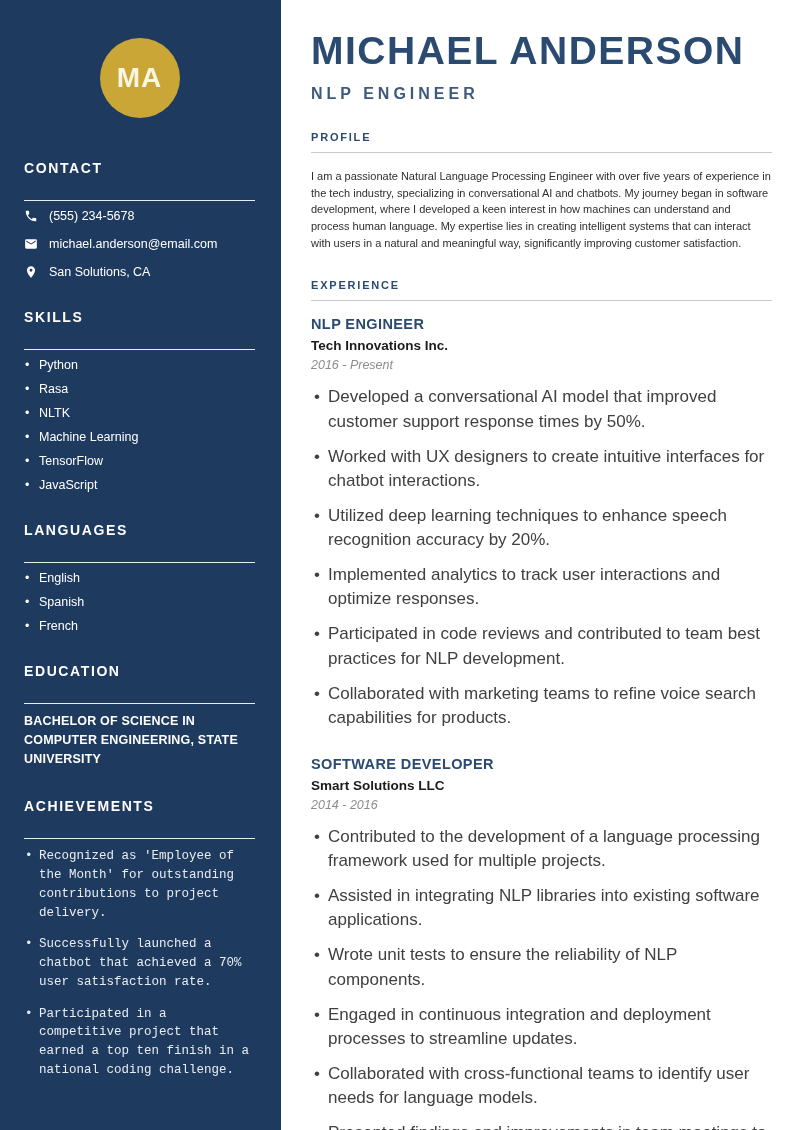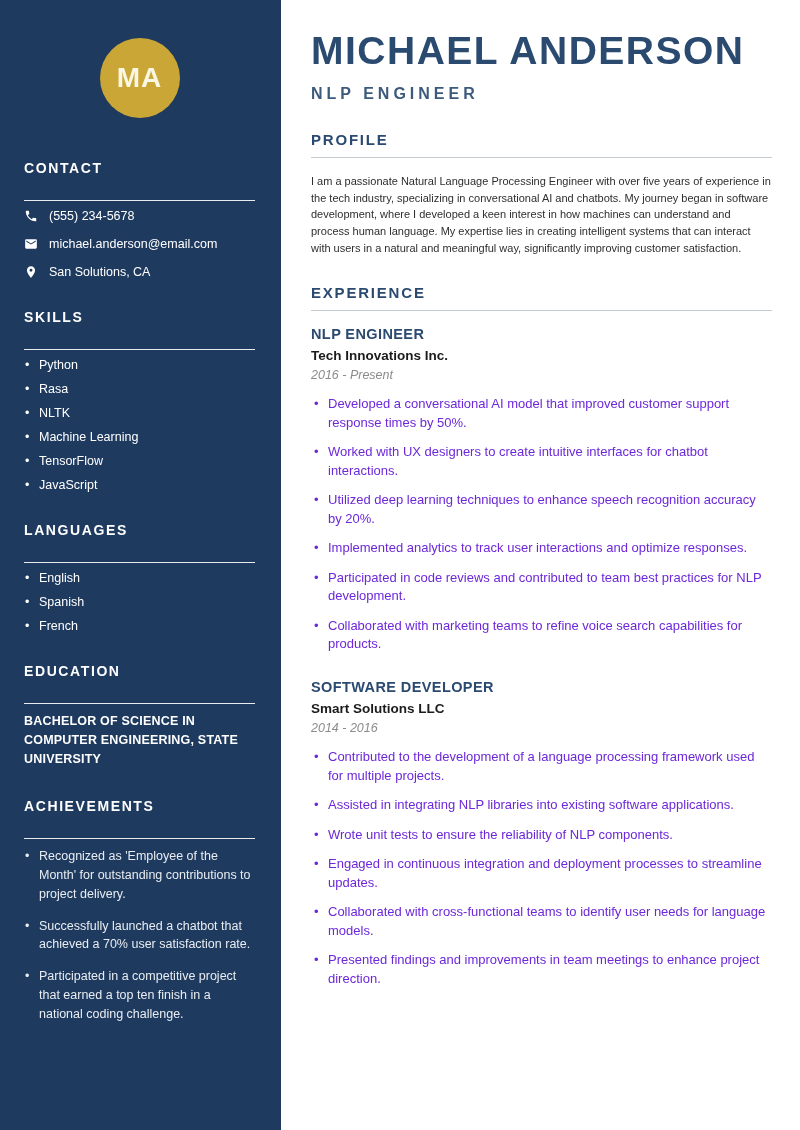--- a/index.html
+++ b/index.html
@@ -41,55 +41,55 @@
   ul.side-list { list-style:none; }
   ul.side-list li {
     position:relative; padding-left:15px;
     margin-bottom:10px; font-size:12.5px;
   }
   ul.side-list li::before { content:"•"; position:absolute; left:1px; top:0; }
   .degree {
     font-size:12.5px; font-weight:bold; line-height:1.5; letter-spacing:0.2px;
   }
   ul.ach-list li {
-    font-size:12.5px; line-height:1.5; margin-bottom:13px; color:#e9edf2;
+    font-size:12.5px; line-height:1.5; margin-bottom:13px; color:#e9edf2;font-family:Liberation Mono, monospace;
   }
   
   .main { flex:1; padding:30px 28px 30px 30px; background:#ffffff; }
   .name {
     font-size:39px; font-weight:bold; color:#2b4a70; letter-spacing:1.5px;
     line-height:1.1;
   }
   .job-title {
     font-size:16px; font-weight:bold; color:#3d5a7c;
     letter-spacing:4px; margin-top:12px;
   }
   .section { margin-top:28px; }
   .section-heading {
-    font-size:15px; font-weight:bold; color:#2b4a70; letter-spacing:1.8px;
+    font-size:11px; font-weight:bold; color:#2b4a70; letter-spacing:1.8px;
     padding-bottom:9px; margin-bottom:15px;
     border-bottom:1px solid #c6cbd2;
   }
   .profile-text {
     font-size:11px; color:#2e2e2e; line-height:1.52;
   }
   .job { margin-bottom:26px; }
   .job-role {
     font-size:14.5px; font-weight:bold; color:#2b4a70; letter-spacing:0.4px;
   }
   .job-company {
     font-size:13.5px; font-weight:bold; color:#1b1b1b; margin-top:6px;
   }
   .job-dates {
     font-size:12.5px; font-style:italic; color:#8c8c8c; margin-top:5px;
   }
   ul.job-bullets { list-style:none; margin-top:13px; }
   ul.job-bullets li {
     position:relative; padding-left:17px;
-    margin-bottom:11px; font-size:13px; color:#6d28d9; line-height:1.42;
+    margin-bottom:11px; font-size:17px; color:#404040; line-height:1.42;
   }
   ul.job-bullets li::before { content:"•"; position:absolute; left:3px; top:0; }
 </style>
 </head>
 <body>
 
 <aside class="sidebar">
 
   <div class="avatar">
     <span class="avatar-initials">MA</span>

